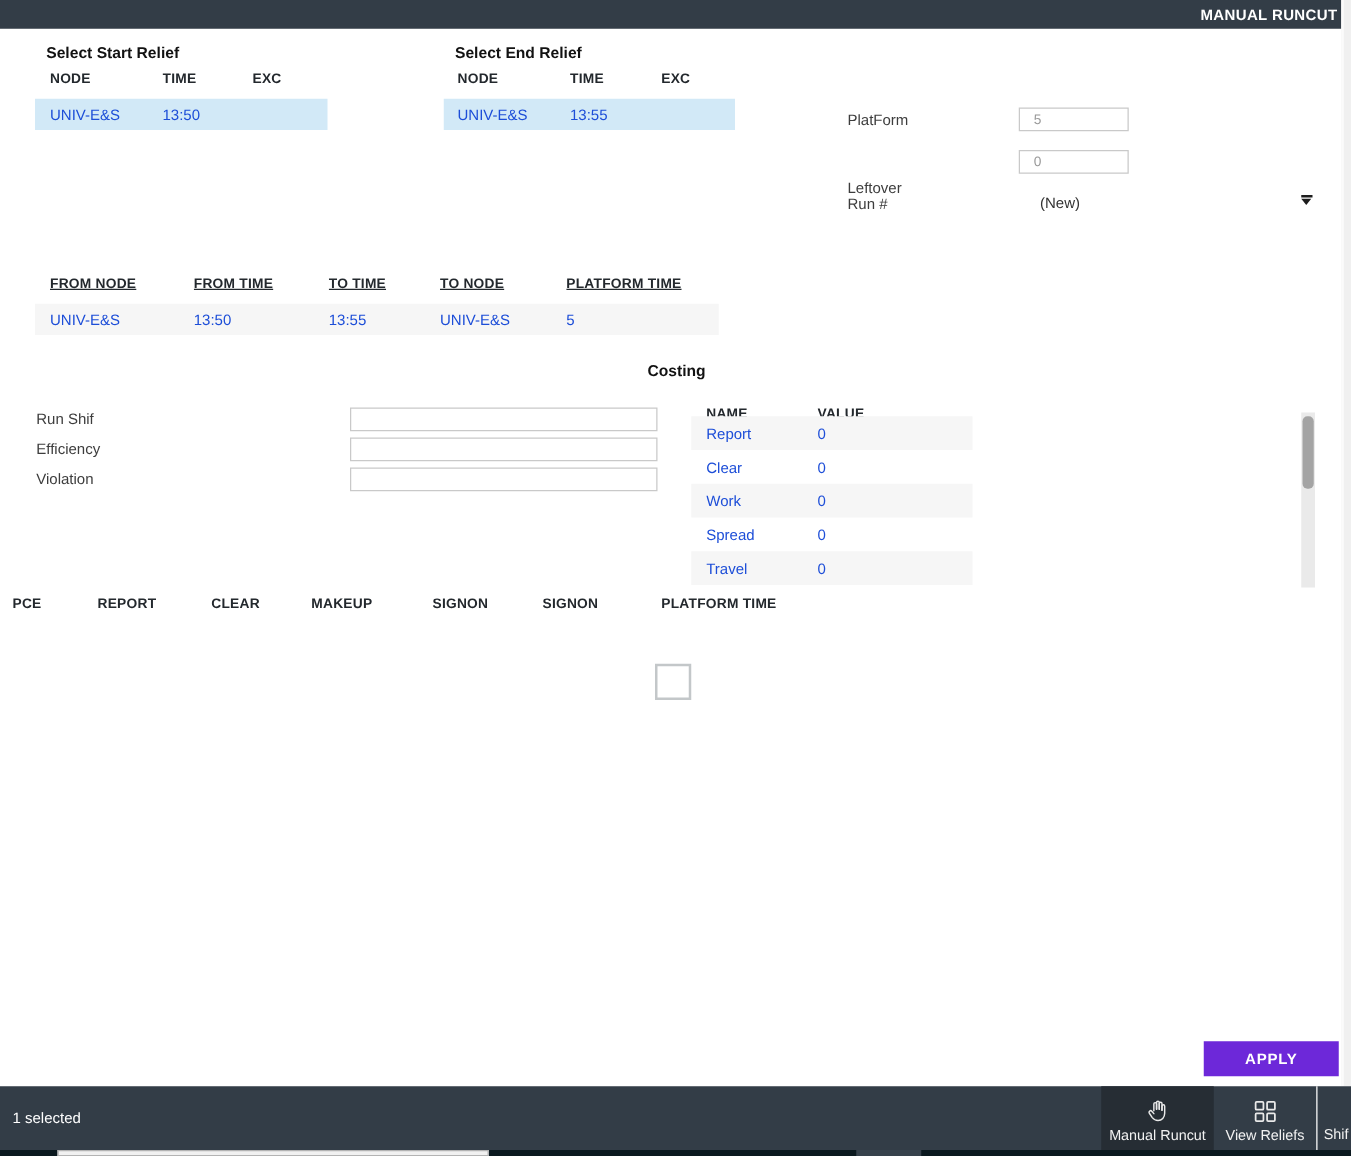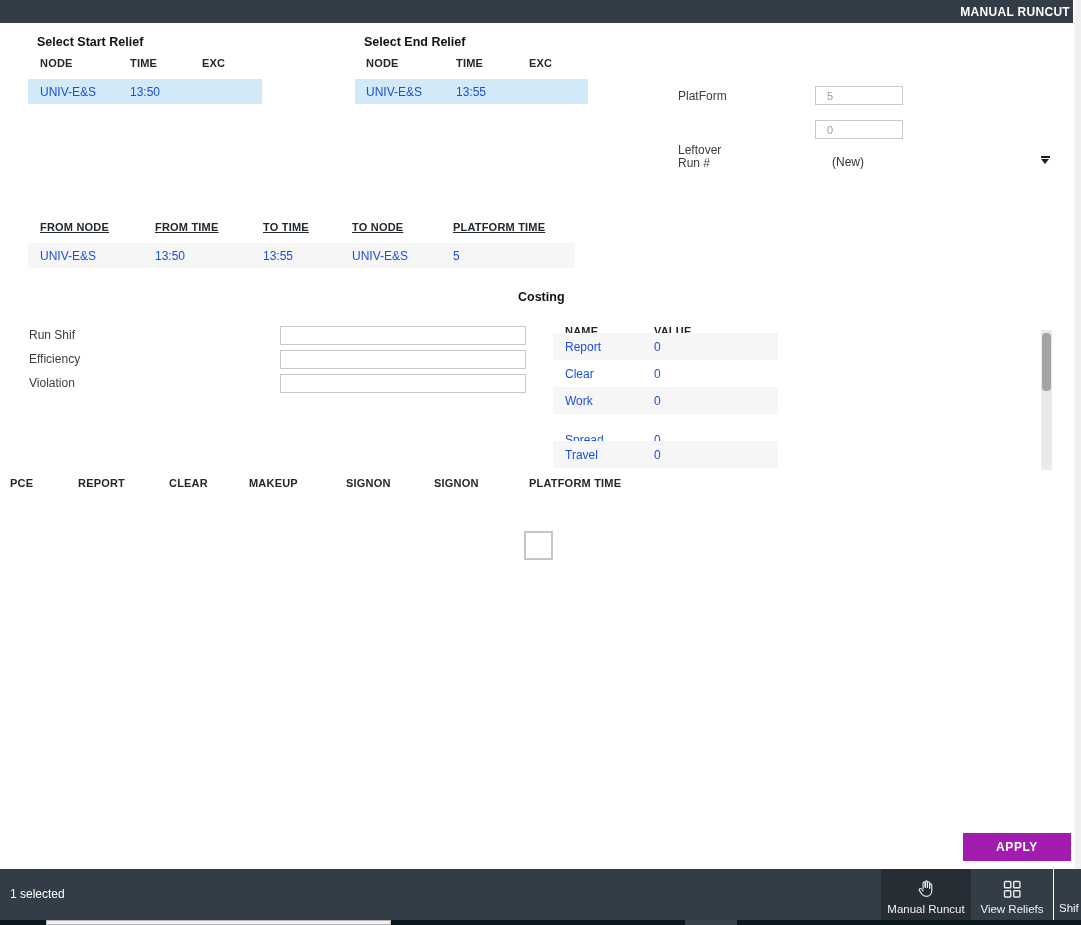--- a/index.html
+++ b/index.html
@@ -36,21 +36,21 @@
   .caret-bar { width:9px; height:2px; background:#1d1d1d; }
   .caret-tri { width:0; height:0; border-left:4.5px solid transparent; border-right:4.5px solid transparent; border-top:5px solid #1d1d1d; margin-top:1px; }
 
   .small-box { left:524px; top:531px; width:29px; height:29px; border:2px solid #c3c7c9; background:#fff; }
 
   
   .vsb-track { left:1041px; top:330px; width:11px; height:140px; background:#eaeaea; }
   .vsb-thumb { position:absolute; left:1px; top:3px; width:9px; height:58px; background:#a4a4a4; border-radius:4px; }
 
   .apply-btn {
-    left:963px; top:833px; width:108px; height:28px; background:#a21caf; border:none;
+    left:963px; top:833px; width:108px; height:28px; background:#6d28d9; border:none;
     color:#ffffff; font-family:inherit; font-weight:bold; font-size:12px; letter-spacing:.6px;
     text-align:center; line-height:28px; cursor:pointer;
   }
 
   
   .bottombar { left:0; top:869px; width:1081px; height:51px; background:#333d47; }
   .status-text { position:absolute; left:10px; top:18px; color:#ffffff; font-size:12px; }
   .bb-btn { position:absolute; top:0; height:51px; display:flex; flex-direction:column; align-items:center; justify-content:flex-end; padding-bottom:5px; gap:3px; cursor:pointer; }
   .bb-btn.active { background:#262d34; }
   .bb-label { color:#f2f2f2; font-size:11.5px; white-space:nowrap; }
@@ -146,21 +146,21 @@
       <span class="col" style="flex:1;">0</span>
     </div>
     <div class="trow" style="position:absolute; left:0; top:47px; width:225px; height:27px; padding-left:12px;">
       <span class="col" style="width:89px;">Clear</span>
       <span class="col" style="flex:1;">0</span>
     </div>
     <div class="trow stripe" style="position:absolute; left:0; top:74px; width:225px; height:27px; padding-left:12px;">
       <span class="col" style="width:89px;">Work</span>
       <span class="col" style="flex:1;">0</span>
     </div>
-    <div class="trow" style="position:absolute; left:0; top:101px; width:225px; height:27px; padding-left:12px;margin-top:12px;">
+    <div class="trow" style="position:absolute; left:0; top:101px; width:225px; height:27px; padding-left:12px;">
       <span class="col" style="width:89px;">Spread</span>
       <span class="col" style="flex:1;">0</span>
     </div>
     <div class="trow stripe" style="position:absolute; left:0; top:128px; width:225px; height:27px; padding-left:12px;">
       <span class="col" style="width:89px;">Travel</span>
       <span class="col" style="flex:1;">0</span>
     </div>
   </div>
 
   <span class="field-label" style="left:29px; top:328px;">Run Shif</span>

